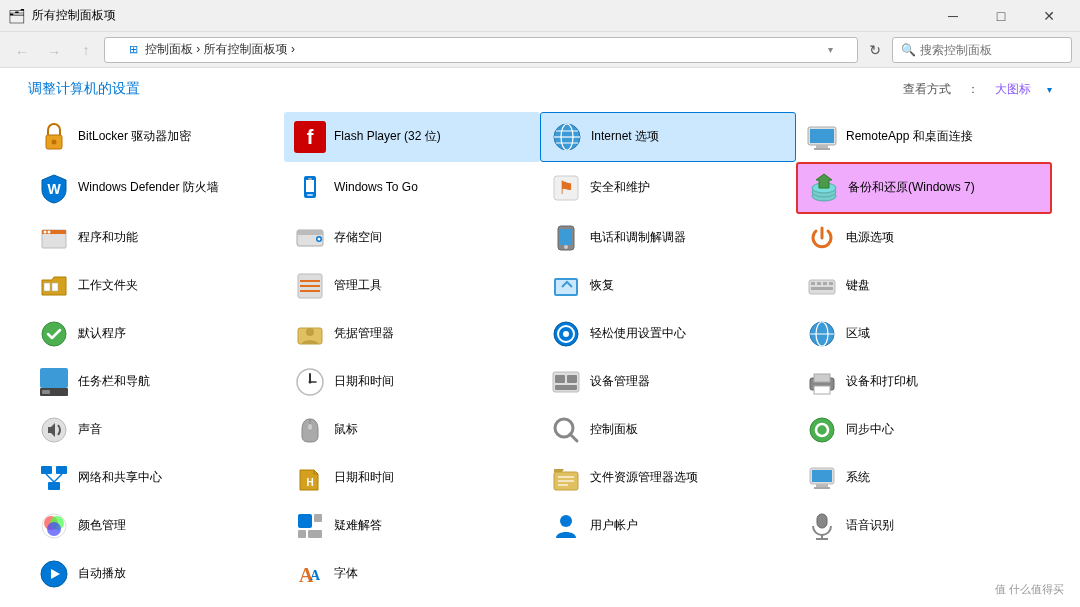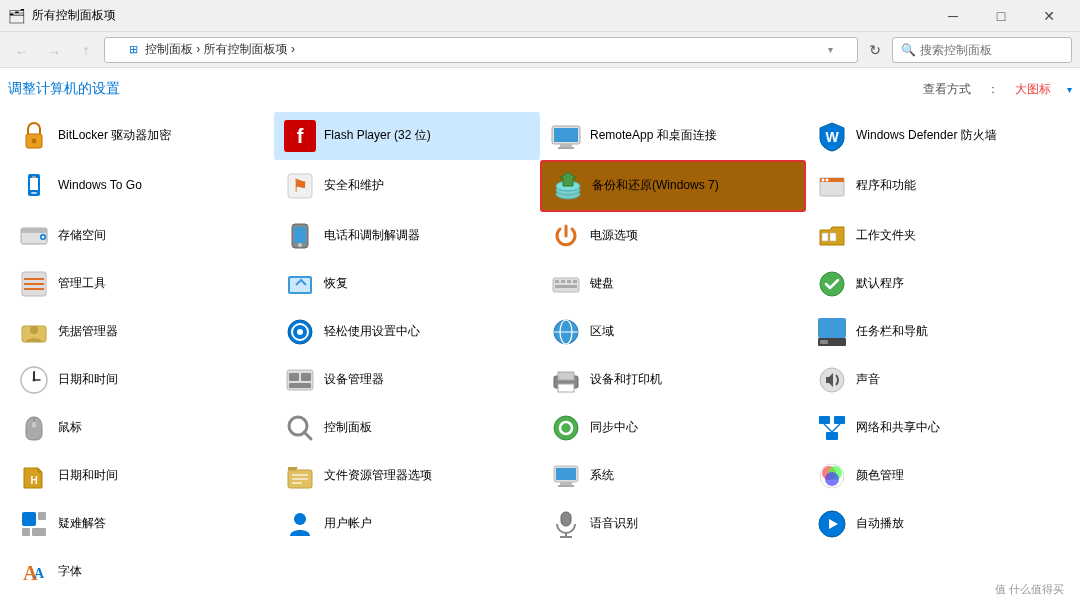--- a/index.html
+++ b/index.html
@@ -121,21 +121,21 @@
     }
     .search-icon-svg {
       color: #888;
       font-size: 12px;
     }
 
     
     .content {
       background: #fff;
       height: calc(607px - 32px - 36px);
-      padding: 12px 8px;
+      padding: 12px 28px;
       overflow-y: auto;
     }
 
     
     .content-header {
       display: flex;
       align-items: center;
       justify-content: space-between;
       margin-bottom: 14px;
     }
@@ -148,21 +148,21 @@
       display: flex;
       align-items: center;
       gap: 16px;
       font-size: 12px;
       color: #555;
     }
     .view-label {
       color: #555;
     }
     .view-link {
-      color: #ef4444;
+      color: #8b5cf6;
       cursor: pointer;
       text-decoration: none;
     }
     .view-arrow {
       color: #0078d7;
       font-size: 10px;
     }
 
     
     .items-grid {
@@ -182,21 +182,21 @@
     }
     .grid-item.highlighted {
       background: #cce8ff;
     }
     .grid-item.selected {
       background: #cce8ff;
       border: 1px solid #0078d7;
     }
     .grid-item.red-border {
       border: 2px solid #e03030;
-      background: #a16207;
+      background: #f0abfc;
     }
 
     .item-icon {
       width: 32px;
       height: 32px;
       flex-shrink: 0;
       display: flex;
       align-items: center;
       justify-content: center;
     }
@@ -272,20 +272,32 @@
       </div>
       <div class="grid-item highlighted">
         <div class="item-icon">
           <svg width="32" height="32" viewBox="0 0 32 32">
             <rect width="32" height="32" rx="3" fill="#cc0000"></rect>
             <text x="16" y="23" text-anchor="middle" fill="white" font-size="20" font-weight="bold" font-family="Arial">f</text>
           </svg>
         </div>
         <span class="item-label">Flash Player (32 位)</span>
       </div>
+      <div class="grid-item selected">
+        <div class="item-icon">
+          <svg width="32" height="32" viewBox="0 0 32 32">
+            <circle cx="16" cy="16" r="13" fill="#3c9bd6" stroke="#2a7ab0" stroke-width="1"></circle>
+            <ellipse cx="16" cy="16" rx="6" ry="13" fill="none" stroke="white" stroke-width="1.2"></ellipse>
+            <line x1="3" y1="16" x2="29" y2="16" stroke="white" stroke-width="1.2"></line>
+            <line x1="5" y1="10" x2="27" y2="10" stroke="white" stroke-width="1"></line>
+            <line x1="5" y1="22" x2="27" y2="22" stroke="white" stroke-width="1"></line>
+          </svg>
+        </div>
+        <span class="item-label">Internet 选项</span>
+      </div>
       <div class="grid-item">
         <div class="item-icon">
           <svg width="32" height="32" viewBox="0 0 32 32">
             <rect x="2" y="6" width="28" height="18" rx="2" fill="#e0e0e0" stroke="#aaa" stroke-width="1"></rect>
             <rect x="4" y="8" width="24" height="14" fill="#3c9bd6"></rect>
             <rect x="10" y="24" width="12" height="3" fill="#bbb"></rect>
             <rect x="8" y="27" width="16" height="2" fill="#aaa"></rect>
           </svg>
         </div>
         <span class="item-label">RemoteApp 和桌面连接</span>

